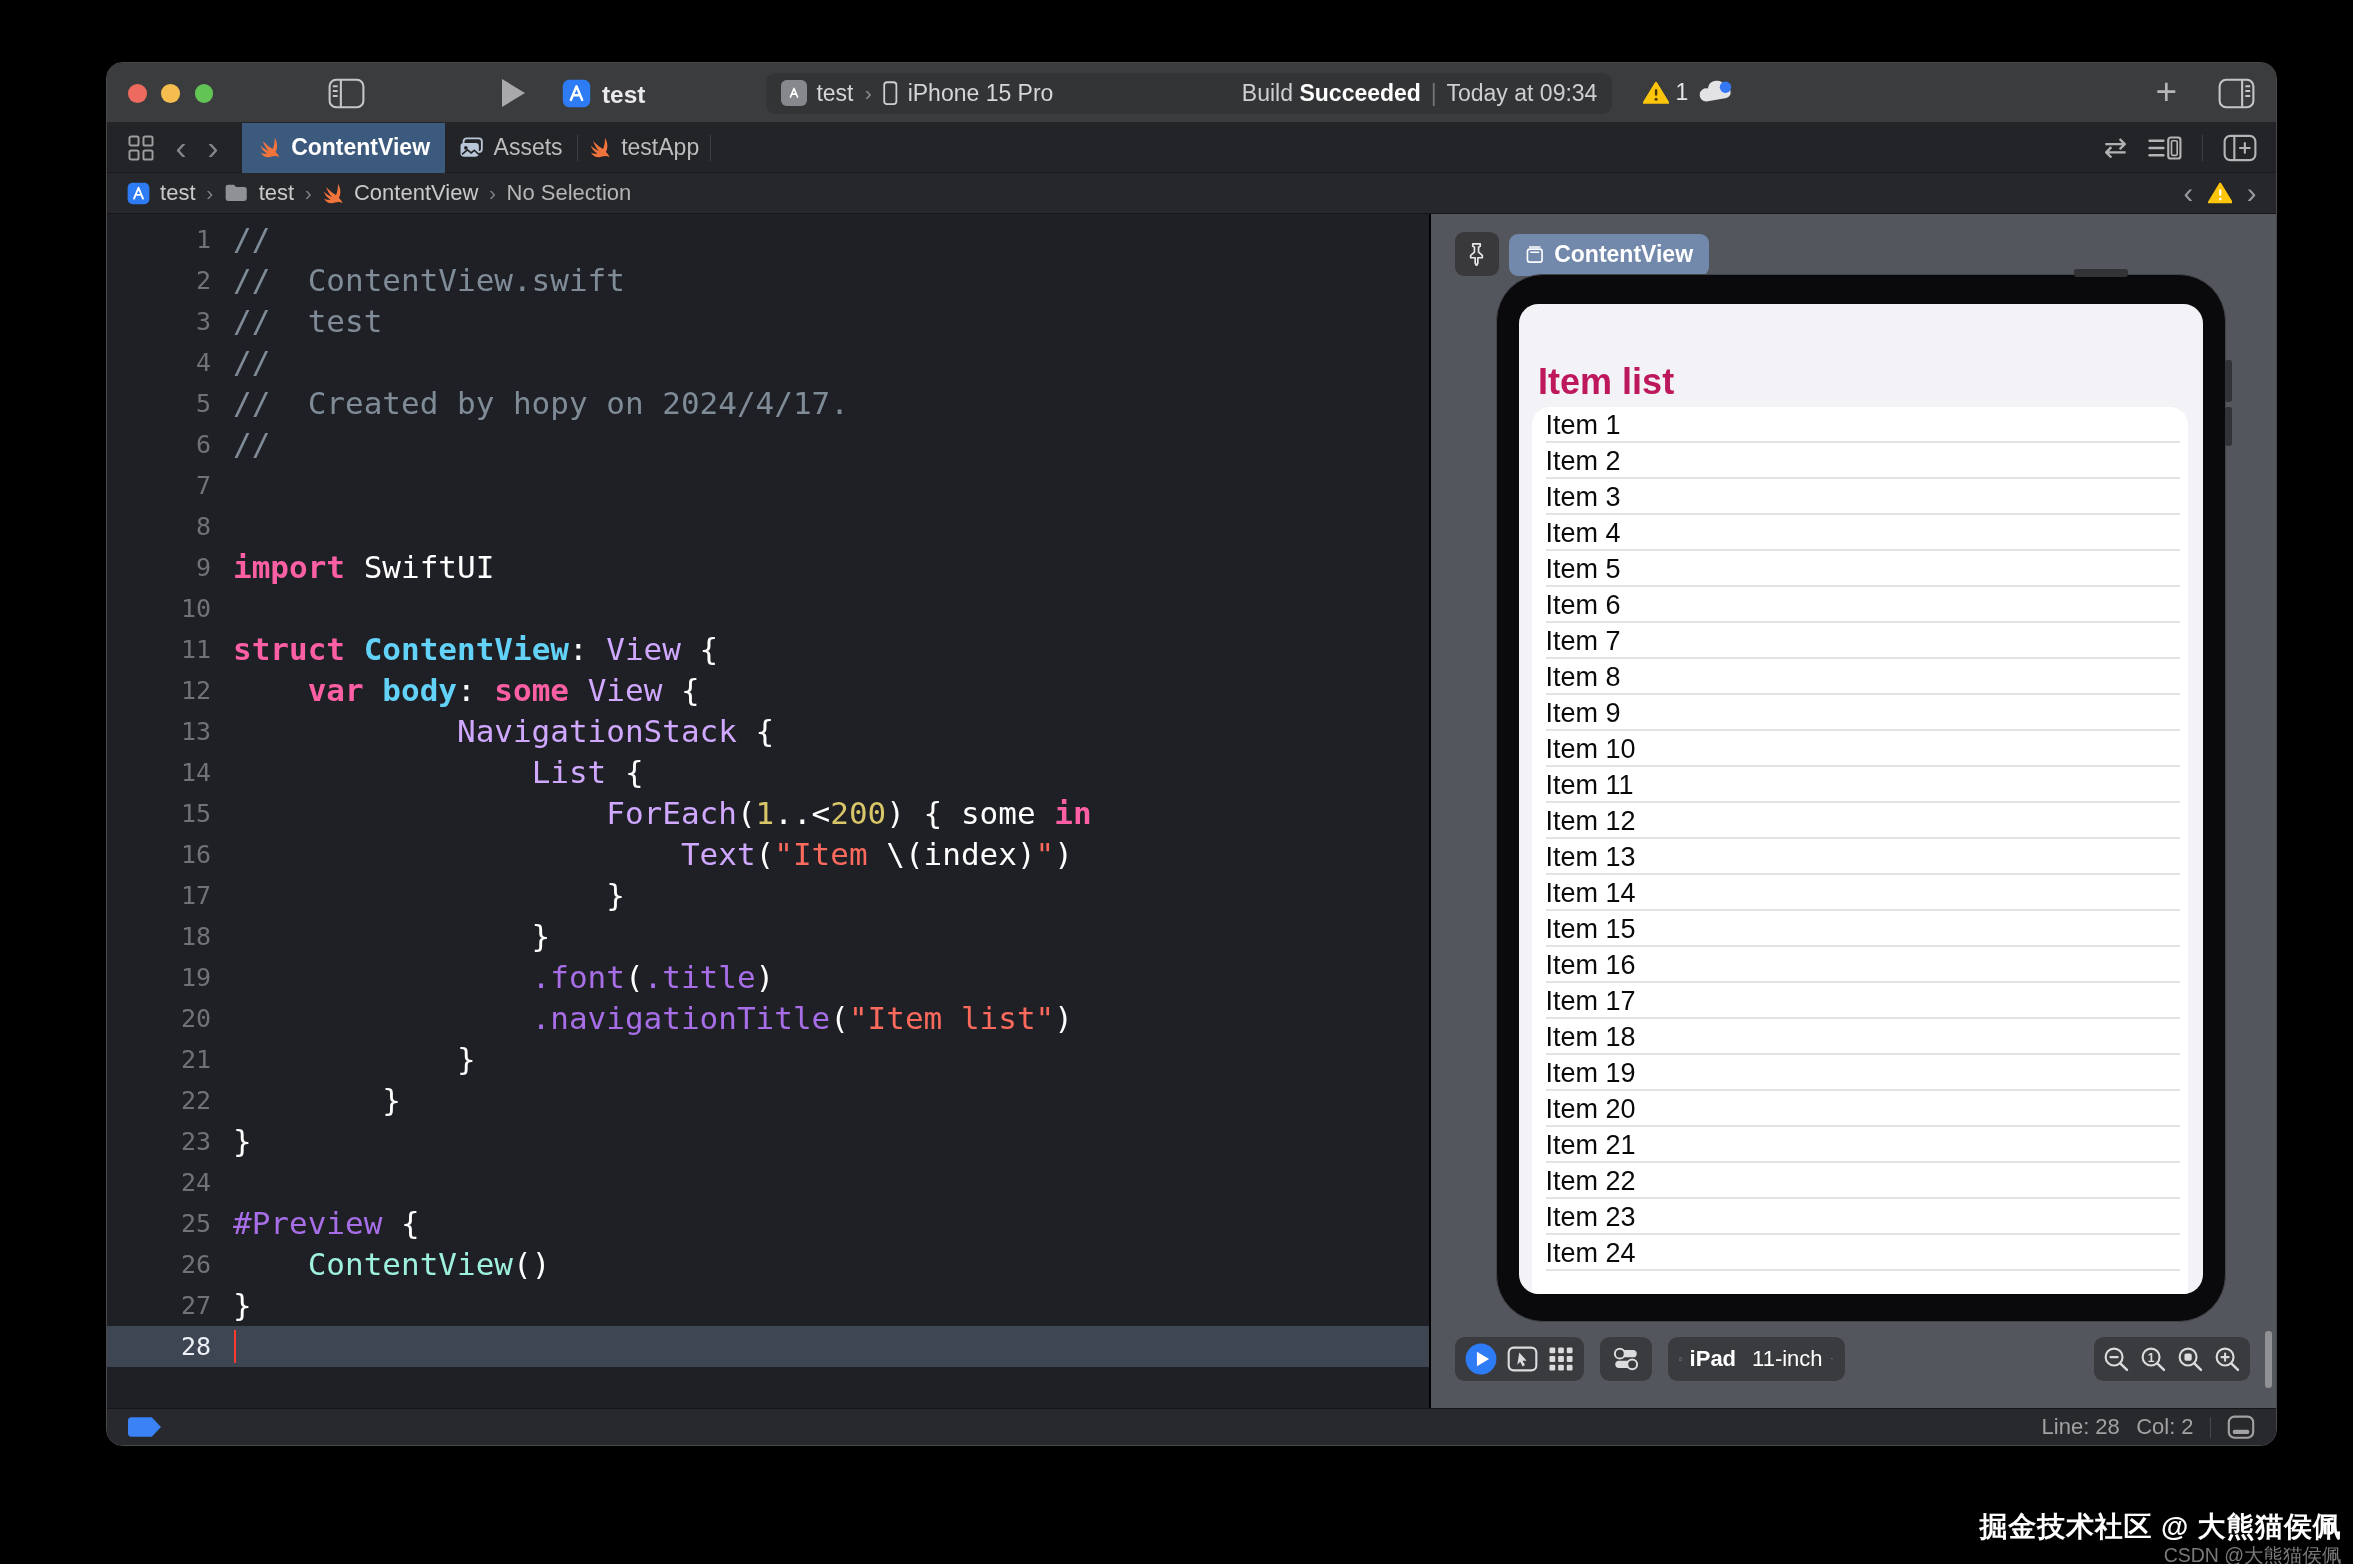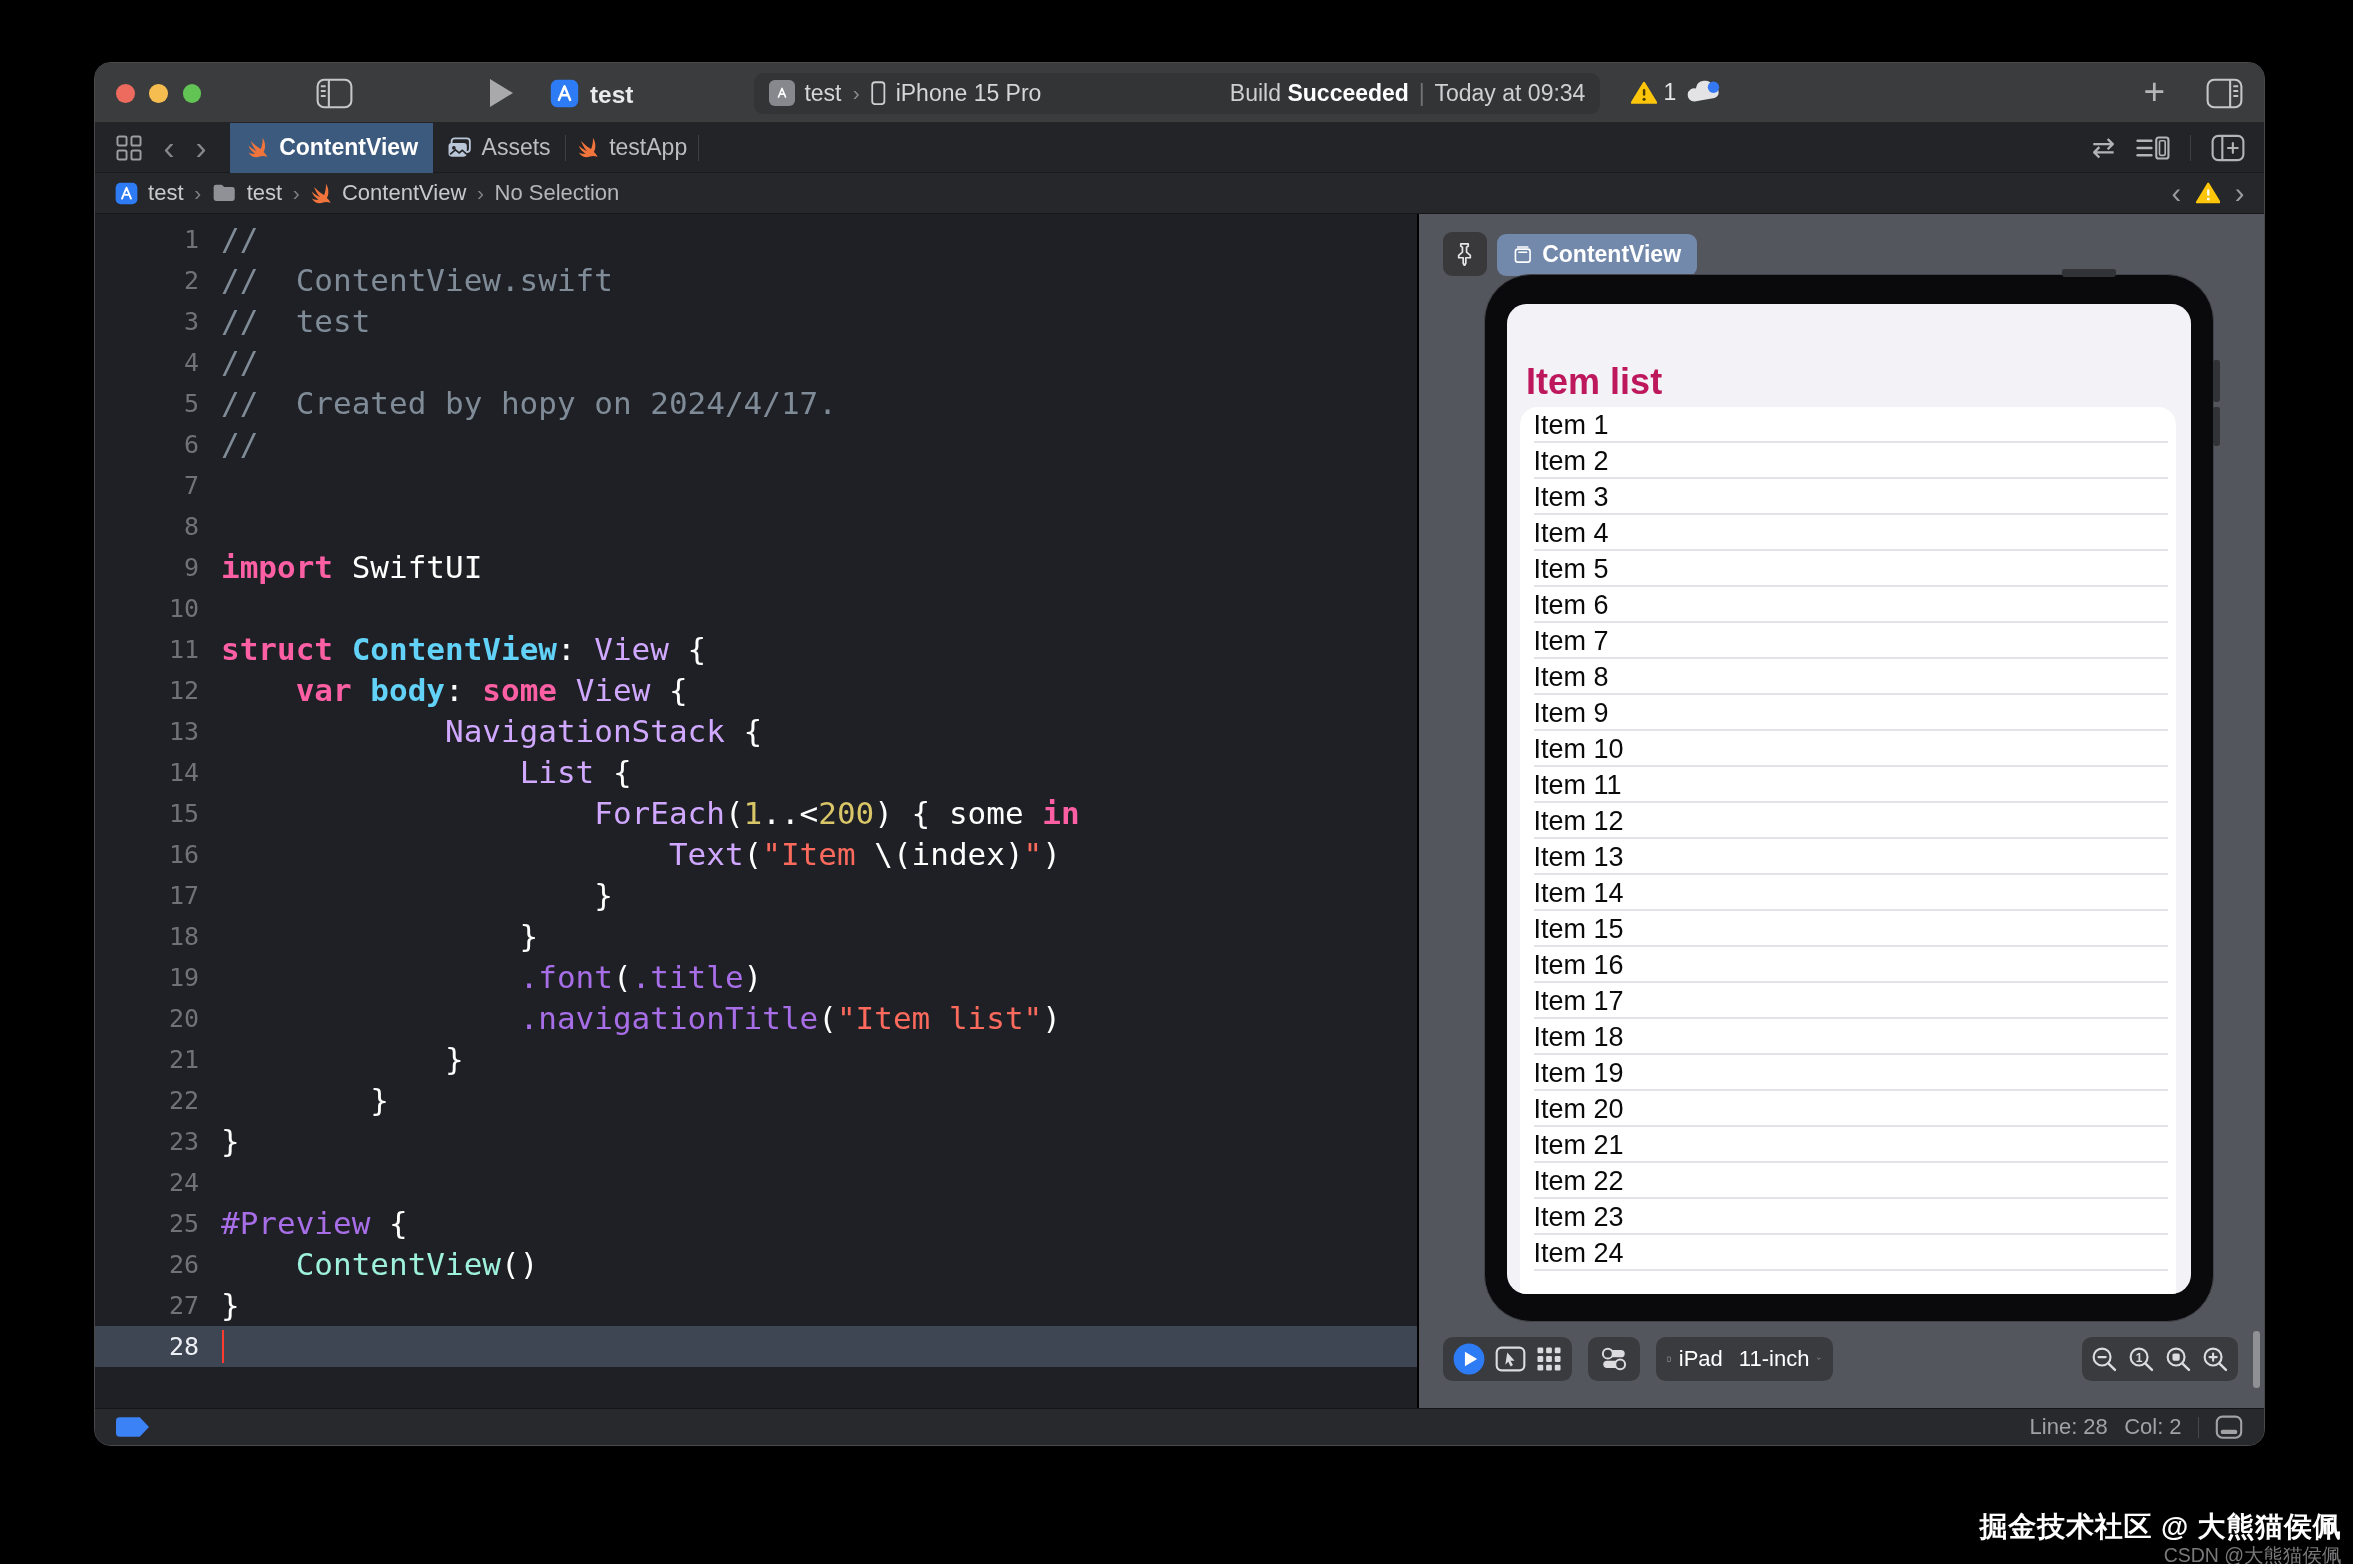--- a/index.html
+++ b/index.html
@@ -1,19 +1,19 @@
 <!DOCTYPE html>
 <html style="font-size:13px"><head>
 <meta charset="utf-8">
 <style>
   * { margin:0; padding:0; box-sizing:border-box; }
   html,body { width:2354px; height:1565px; background:#000; overflow:hidden;
     font-family:"Liberation Sans", sans-serif; -webkit-font-smoothing:antialiased; }
 
-  .window { position:absolute; left:94px; top:62px; width:2171px; height:1384px;
+  .window { position:absolute; left:106px; top:62px; width:2171px; height:1384px;
     background:#1f2025; border-radius:16.3px; overflow:hidden; display:flex; flex-direction:column;
     border:0.8px solid #4a4a4c; box-shadow:0 33px 81px rgba(0,0,0,.9); }
 
   
   .titlebar { position:relative; height:60px; background:#3b3c3e; flex:0 0 60px; border-bottom:0.8px solid #252527; }
   .traffic { position:absolute; left:21px; top:21px; display:flex; gap:14.6px; }
   .tl { width:18.7px; height:18.7px; border-radius:50%; }
   .tl.red{background:#ec6a5e} .tl.yellow{background:#f5bd4f} .tl.green{background:#61c454}
   .nav-toggle { position:absolute; left:221px; top:14.6px; }
   .play-btn { position:absolute; left:395px; top:16.3px; width:0; height:0;
@@ -88,21 +88,21 @@
   .row { height:36px; display:flex; align-items:center; padding-left:14px; font-size:27px; color:#0a0a0a; position:relative; }
   .row .sep { position:absolute; left:14px; right:8.1px; bottom:0; height:1.6px; background:#e2e2e7; }
 
   
   .pgroup { position:absolute; top:1123px; height:44px; background:#3a3b3f; border-radius:9.8px;
     display:flex; align-items:center; justify-content:space-evenly; }
   .pg1 { left:24.4px; width:129px; } .pg2 { left:169px; width:52px; }
   .pg3 { left:237px; width:177px; gap:8.1px; padding:0 11.4px; justify-content:flex-start; }
   .pgz { left:663px; width:156px; }
   .dev-label { color:#fff; font-size:22px; white-space:nowrap; }
-  .dev-label b { font-weight:400; margin-right:16px; }
+  .dev-label b { font-weight:700; margin-right:16px; }
   .pv-scroll { position:absolute; right:4.1px; top:1117px; width:6.5px; height:57px; border-radius:3.3px; background:rgba(255,255,255,.35); }
 
   
   .statusbar { height:37px; flex:0 0 37px; background:#28292c; border-top:0.8px solid #151517;
     display:flex; align-items:center; padding:3px 21px; }
   .bp-tag { width:33px; height:19.5px; background:#3b82f7; border-radius:4.1px;
     clip-path:polygon(0 0, 72% 0, 100% 50%, 72% 100%, 0 100%); }
   .sb-right { margin-left:auto; display:flex; align-items:center; gap:16.3px; font-size:22px; color:#a2a2a5; }
   .sb-bar { width:0.8px; height:21px; background:#48484b; }
 

